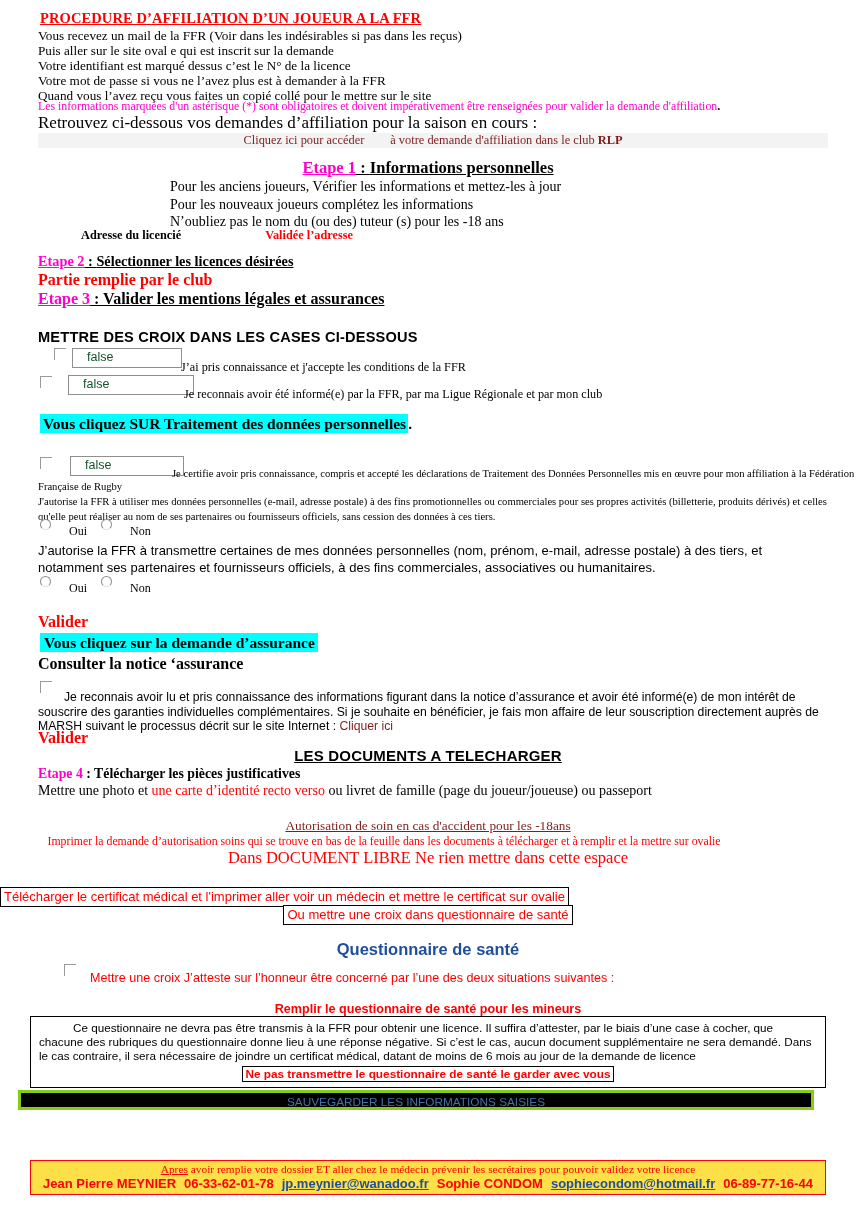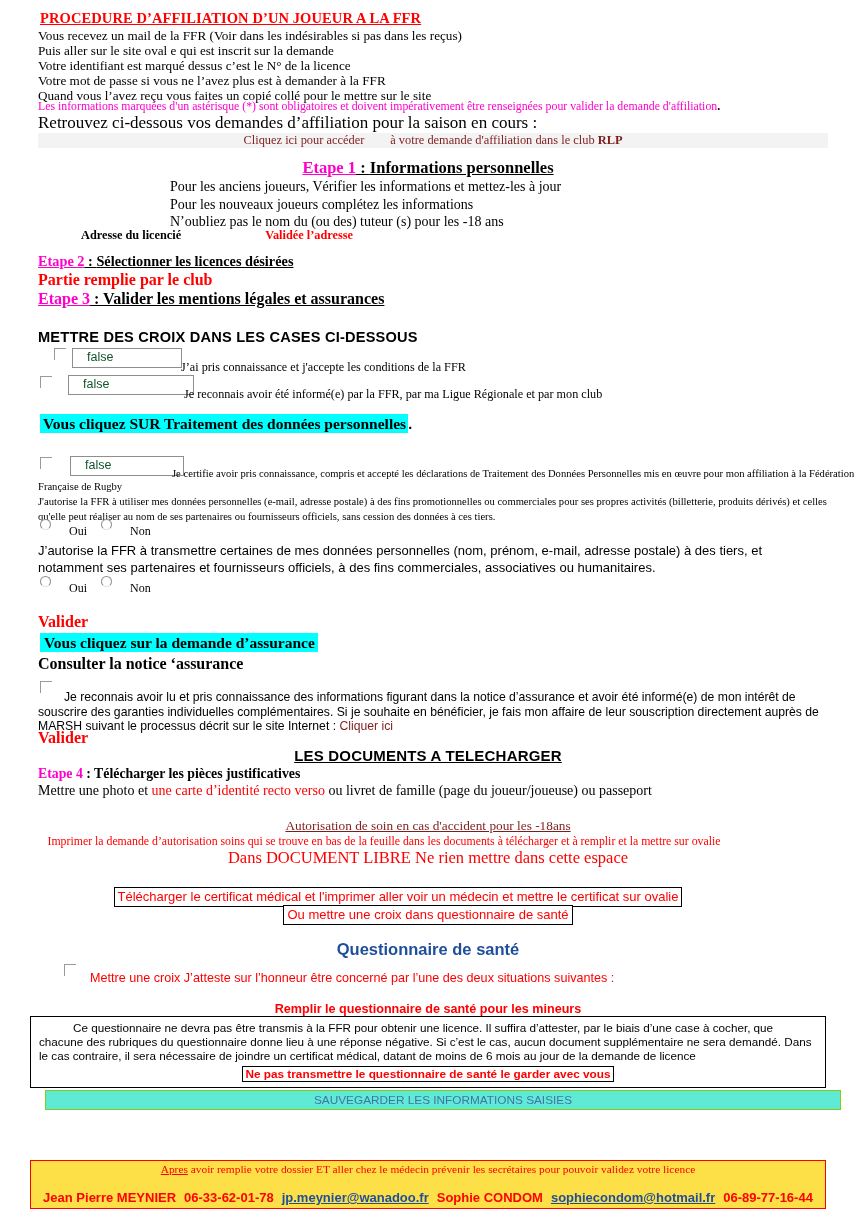--- a/index.html
+++ b/index.html
@@ -229,21 +229,21 @@
   .redbox {
     display: inline-block;
     border: 1px solid #000000;
     color: #FF0000;
     font-family: "Liberation Sans", sans-serif;
     font-size: 13px;
     line-height: 15px;
     padding: 1px 3px 2px 3px;
     background: #ffffff;
   }
-  #redbox1-wrap { left: 0; top: 887px; width: 796px; text-align: center; }
+  #redbox1-wrap { left: 0; top: 887px; width: 796px; }
   #redbox2-wrap { left: 0; top: 905px; width: 856px; text-align: center; }
 
   
   #questionnaire-title {
     left: 0; top: 940px;
     width: 856px;
     text-align: center;
     font-size: 16.5px;
   }
   #cb5 { left: 64px; top: 964px; }
@@ -276,50 +276,50 @@
     margin-top: 2px;
     border: 1px solid #000000;
     color: #FF0000;
     font-weight: bold;
     font-size: 11.8px;
     padding: 0 2px;
     background: #ffffff;
   }
 
   #save-box {
-    left: 45px; top: 1090px;
+    left: 18px; top: 1090px;
     width: 796px;
     height: 20px;
-    border: 1px solid #84cc16;
+    border: 3px solid #84cc16;
     box-sizing: border-box;
     text-align: center;
     font-family: "Liberation Sans", sans-serif;
     font-size: 11.8px;
     line-height: 19px;
     color: #4472A8;
-    background: #5eead4;
+    background: #000000;
   }
 
   
   #footer-box {
     left: 30px; top: 1160px;
     width: 796px;
     border: 1px solid #FF0000;
     box-sizing: border-box;
     padding: 2px 0 3px 0;
     text-align: center;
     background: #fde047;
   }
   #footer-note {
     font-size: 11.4px;
     color: #FF0000;
     font-family: "Liberation Serif", serif;
   }
   #footer-contacts {
-    margin-top: 15px;
+    margin-top: 1px;
     font-family: "Liberation Sans", sans-serif;
     font-size: 13px;
     font-weight: bold;
     white-space: nowrap;
   }
   #footer-contacts span { margin: 0 4px; }
   .mail { color: #1F4E9C; text-decoration: underline; }
 </style>
 </head>
 <body>

